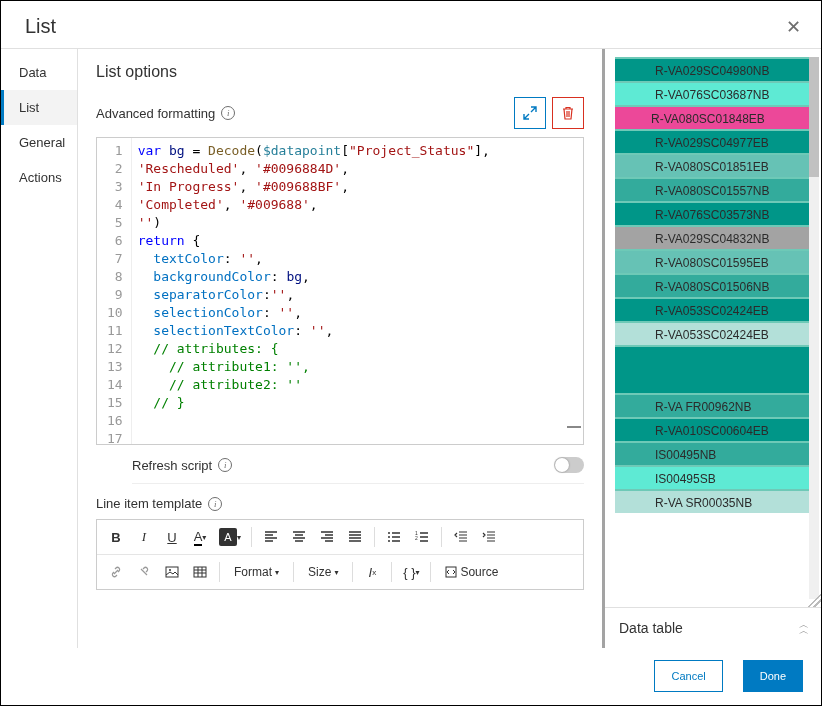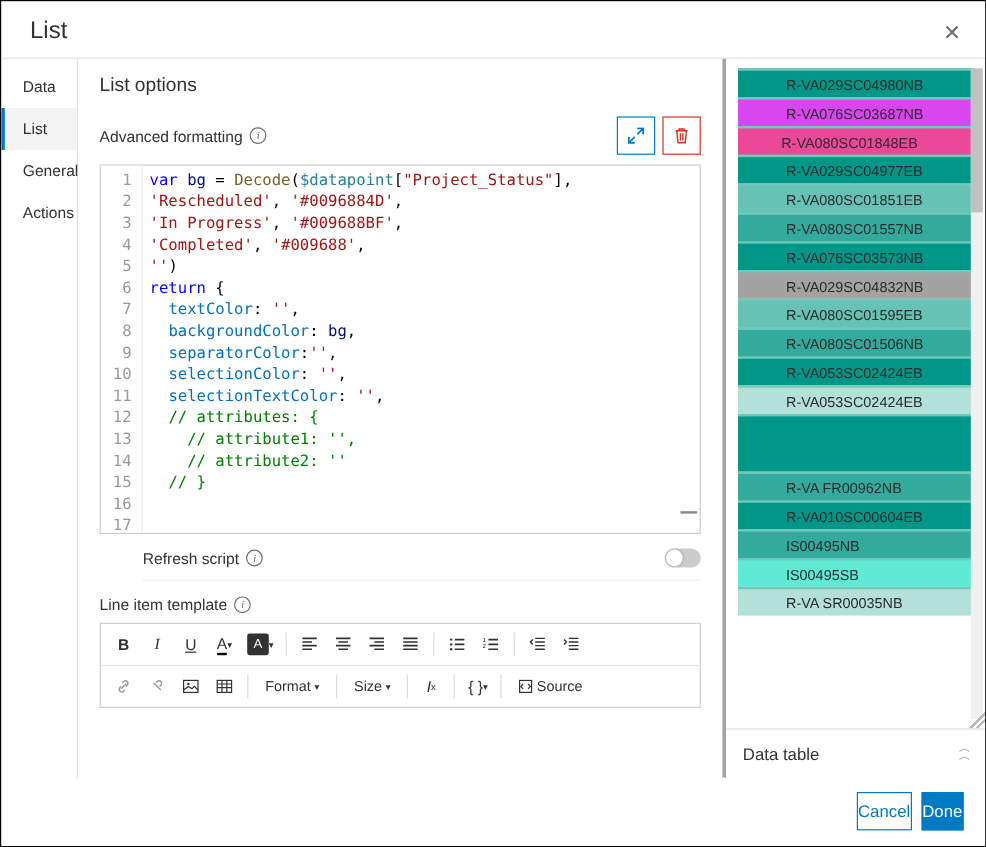--- a/index.html
+++ b/index.html
@@ -1,21 +1,21 @@
 <!DOCTYPE html>
 <html><head>
 <meta charset="utf-8">
 <style>
 * { box-sizing: border-box; margin: 0; padding: 0; }
 body { font-family: "Segoe UI", Arial, sans-serif; background: #fff; width: 822px; height: 706px; overflow: hidden; border: 1px solid #000; }
 .header { display: flex; align-items: center; justify-content: space-between; padding: 14px 20px 10px 24px; }
 .header h1 { font-size: 20px; font-weight: 400; color: #323232; }
 .close-icon { font-size: 18px; color: #6e6e6e; cursor: pointer; }
 .body { display: flex; border-top: 1px solid #e0e0e0; height: 600px; }
-.sidebar { width: 64px; border-right: 1px solid #e0e0e0; padding-top: 6px; }
+.sidebar { width: 77px; border-right: 1px solid #e0e0e0; padding-top: 6px; }
 .sidebar-item { padding: 10px 0 10px 18px; font-size: 13px; color: #323232; cursor: pointer; }
 .sidebar-item.active { background: #f3f3f3; border-left: 3px solid #007ac2; padding-left: 15px; font-weight: 500; }
 .main { flex: 1; border-right: 3px solid #a3a3a3; padding: 14px 18px 0 18px; overflow: hidden; display: flex; flex-direction: column; }
 .main h2 { font-size: 16px; font-weight: 400; color: #323232; margin-bottom: 16px; }
 .section-head { display: flex; align-items: center; justify-content: space-between; margin-bottom: 8px; }
 .section-label { font-size: 13px; color: #323232; display: flex; align-items: center; gap: 6px; }
 .info-icon { width: 14px; height: 14px; border: 1px solid #6e6e6e; border-radius: 50%; display: inline-flex; align-items: center; justify-content: center; font-size: 9px; color: #6e6e6e; font-style: italic; font-family: Georgia, serif; }
 .head-actions { display: flex; gap: 6px; }
 .icon-btn { width: 32px; height: 32px; border: 1px solid #ccc; background: #fff; display: flex; align-items: center; justify-content: center; cursor: pointer; }
 .icon-btn.blue { border-color: #007ac2; color: #007ac2; }
@@ -52,21 +52,21 @@
 .preview-scroll { flex: 1; padding: 8px 4px 8px 10px; overflow: hidden; position: relative; }
 .list-wrap { width: 198px; }
 .list-item { height: 24px; line-height: 24px; padding-left: 40px; font-size: 12px; color: #2b2b2b; border-top: 2px solid #6ec9b7; overflow: hidden; }
 .blank-pair { height: 48px; background: #009688; border-top: 2px solid #6ec9b7; }
 .preview-scrollbar { position: absolute; right: 2px; top: 8px; bottom: 8px; width: 10px; background: #f0f0f0; }
 .preview-scrollbar::after { content:""; position:absolute; top:0; left:0; right:0; height:120px; background:#c1c1c1; }
 .resize-grip { position:absolute; right:0; bottom:0; width:14px; height:14px; background: linear-gradient(135deg, transparent 50%, #bbb 50%, #bbb 60%, transparent 60%, transparent 70%, #bbb 70%, #bbb 80%, transparent 80%); }
 .data-table { border-top: 1px solid #e0e0e0; display: flex; align-items: center; justify-content: space-between; padding: 12px 12px 12px 14px; font-size: 14px; color: #323232; cursor: pointer; }
 .chevrons { font-size: 10px; color: #6e6e6e; line-height: 6px; }
 .footer { display: flex; justify-content: flex-end; gap: 8px; padding: 12px 18px; }
-.btn { height: 32px; padding: 0 0; font-size: 14px; cursor: pointer; display: flex; align-items: center; }
+.btn { height: 32px; padding: 0 16px; font-size: 11px; cursor: pointer; display: flex; align-items: center; margin-left: 12px; }
 .btn.secondary { background: #fff; border: 1px solid #007ac2; color: #007ac2; }
 .btn.primary { background: #007ac2; border: 1px solid #007ac2; color: #fff; }
 svg { display: block; }
 </style>
 </head>
 <body>
 
 <div class="header">
   <h1>List</h1>
   <span class="close-icon">✕</span>
@@ -268,21 +268,21 @@
             <span>Source</span>
           </div>
       </div>
     </div>
   </div>
 
   <div class="preview">
     <div class="preview-scroll">
       <div class="list-wrap" id="preview-list">
           <div class="list-item" style="background: rgb(0, 150, 136);">R-VA029SC04980NB</div>
-          <div class="list-item" style="background: #d946ef;">R-VA076SC03687NB</div>
+          <div class="list-item" style="background: #5eead4;">R-VA076SC03687NB</div>
           <div class="list-item" style="background: #ec4899; padding-left: 36px;">R-VA080SC01848EB</div>
           <div class="list-item" style="background: rgb(0, 150, 136);">R-VA029SC04977EB</div>
           <div class="list-item" style="background: rgb(102, 194, 181);">R-VA080SC01851EB</div>
           <div class="list-item" style="background: rgb(51, 171, 156);">R-VA080SC01557NB</div>
           <div class="list-item" style="background: rgb(0, 150, 136);">R-VA076SC03573NB</div>
           <div class="list-item" style="background: #a3a3a3;">R-VA029SC04832NB</div>
           <div class="list-item" style="background: rgb(102, 194, 181);">R-VA080SC01595EB</div>
           <div class="list-item" style="background: rgb(51, 171, 156);">R-VA080SC01506NB</div>
           <div class="list-item" style="background: rgb(0, 150, 136);">R-VA053SC02424EB</div>
           <div class="list-item" style="background: rgb(179, 224, 217);">R-VA053SC02424EB</div>

